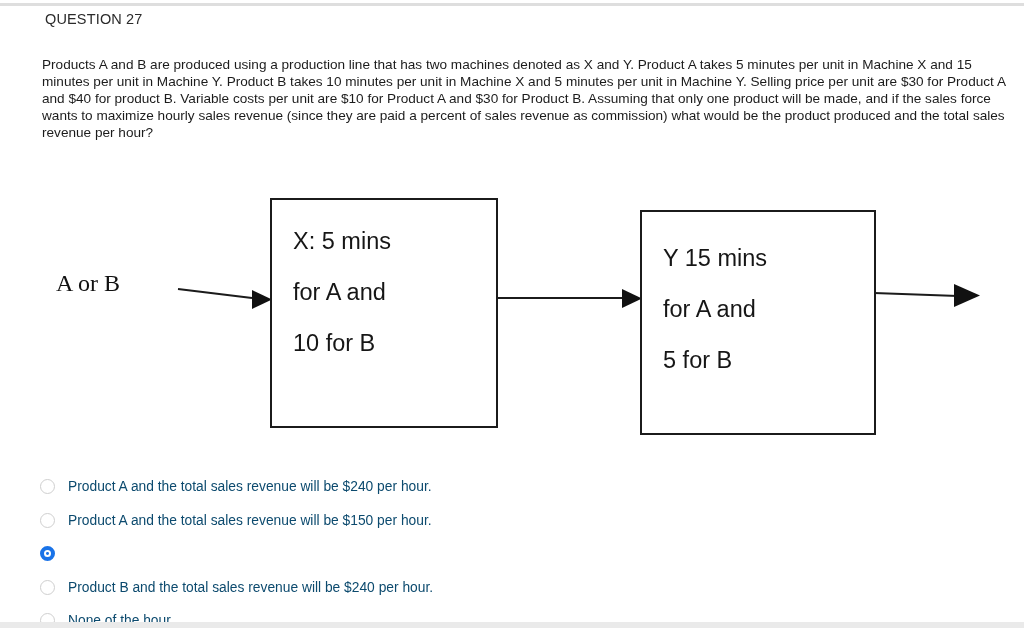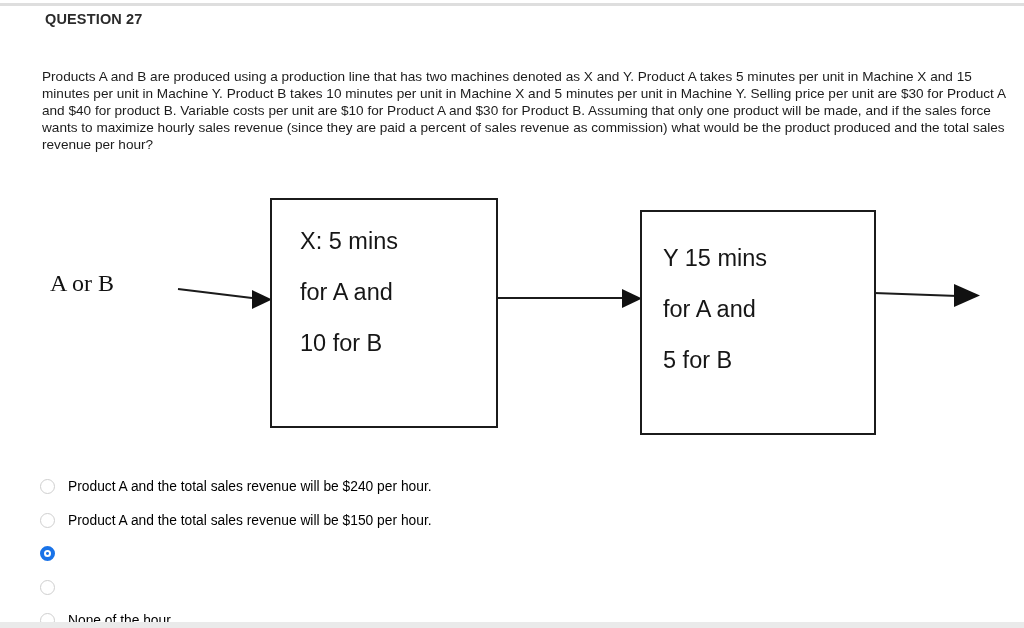--- a/index.html
+++ b/index.html
@@ -29,29 +29,29 @@
     left: 0; top: 622px;
     width: 1024px; height: 6px;
     background: #eaeaea;
   }
 
   
   .question-title {
     position: absolute;
     left: 45px; top: 11px;
     font-size: 14.5px;
-    font-weight: bold;
+    font-weight: normal;
     letter-spacing: 0.15px;
     color: #2b2b2b;
   }
 
   
   .question-body {
     position: absolute;
-    left: 42px; top: 68px;
+    left: 42px; top: 56px;
     width: 972px;
     font-size: 13.6px;
     line-height: 17.1px;
     color: #1c1c1c;
     text-align: left;
   }
 
   
   .diagram {
     position: absolute;
@@ -70,26 +70,26 @@
   .box-y { left: 640px; top: 40px; width: 236px; height: 225px; }
 
   .box-text {
     position: absolute;
     font-size: 23.5px;
     line-height: 51px;
     color: #161616;
     white-space: pre;
     font-family: "Liberation Sans", sans-serif;
   }
-  .box-x .box-text { left: 21px; top: 16px; margin-left: 7px; }
+  .box-x .box-text { left: 21px; top: 16px; }
   .box-y .box-text { left: 21px; top: 21px; }
 
   .label-aorb {
     position: absolute;
-    left: 50px; top: 100px;
+    left: 56px; top: 100px;
     font-family: "Liberation Serif", serif;
     font-size: 24px;
     color: #111111;
     white-space: pre;
   }
 
   
   .options {
     position: absolute;
     left: 40px; top: 470px;
@@ -118,21 +118,21 @@
   .radio.checked::after {
     content: "";
     position: absolute;
     left: 2.1px; top: 2.1px;
     width: 2.8px; height: 2.8px;
     border-radius: 50%;
     background: #1a73e8;
   }
   .option-label {
     font-size: 13.8px;
-    color: #000000;
+    color: #0c4a6e;
     white-space: nowrap;
   }
 </style>
 </head>
 <body>
 
 <div class="top-rule"></div>
 
 <div class="question-title">QUESTION 27</div>
 
@@ -185,20 +185,21 @@
     <span class="radio"></span>
     <span class="option-label">Product A and the total sales revenue will be $150 per hour.</span>
   </div>
 
   <div class="option-row">
     <span class="radio checked"></span>
   </div>
 
   <div class="option-row">
     <span class="radio"></span>
+    <span class="option-label">Product B and the total sales revenue will be $240 per hour.</span>
   </div>
 
   <div class="option-row">
     <span class="radio"></span>
     <span class="option-label">None of the hour.</span>
   </div>
 
 </div>
 
 <div class="bottom-band"></div>

